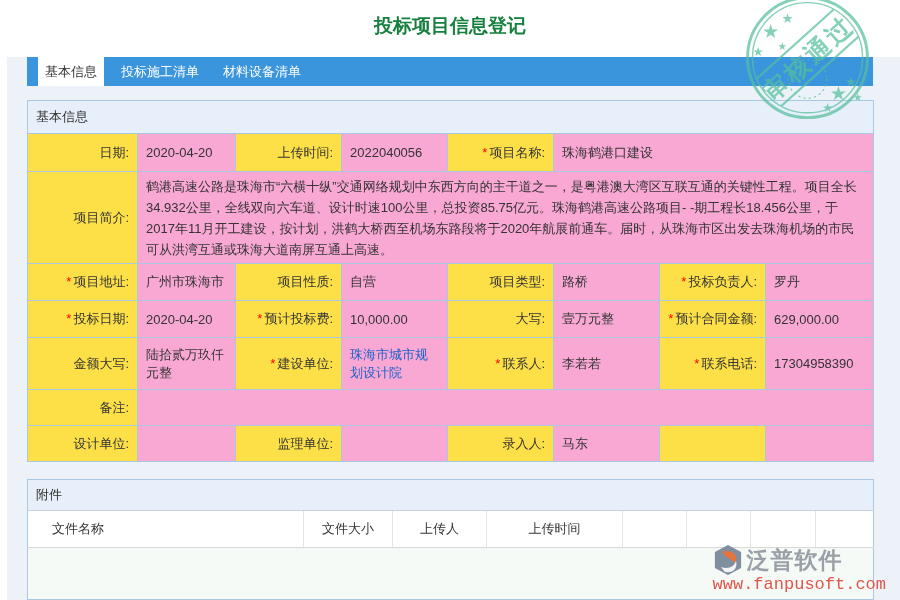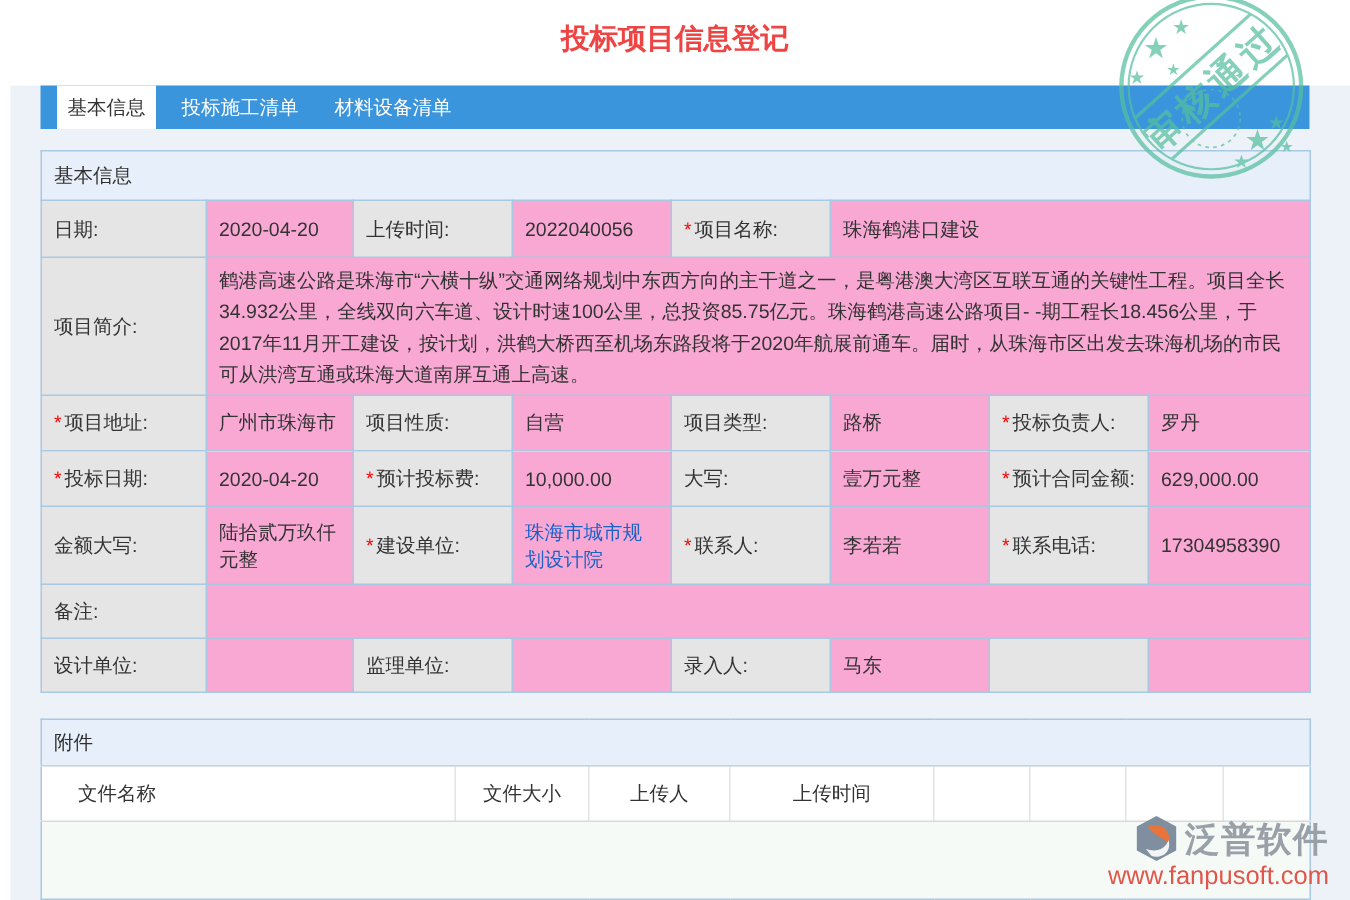--- a/index.html
+++ b/index.html
@@ -10,21 +10,21 @@
     background: #ffffff;
     font-family: "Liberation Sans", "DejaVu Sans", sans-serif;
   }
   .bg {
     position: absolute; left: 7px; top: 57px;
     width: 893px; height: 543px;
     background: #edf2f9;
   }
   .page-title {
     position: absolute; top: 13px; left: 0; width: 900px;
-    text-align: center; font-size: 19px; font-weight: bold; color: #ef4444;
+    text-align: center; font-size: 19px; font-weight: bold; color: #15803d;
   }
   
   .tabbar {
     position: absolute; left: 27px; top: 57px;
     width: 846px; height: 29px;
     background: #3a95dc;
     display: flex; align-items: stretch;
     padding-left: 11px;
   }
   .tab {
@@ -36,21 +36,21 @@
   table.form {
     position: absolute; left: 27px; top: 100px; width: 846px;
     border-collapse: collapse; table-layout: fixed;
     font-size: 13px; color: #333333;
   }
   table.form td { border: 1px solid #a9c8e2; padding: 3px 8px; overflow: hidden; }
   td.sect {
     background: #e7f0fa; text-align: left; padding-left: 14px;
     color: #2f2f2f;
   }
-  td.lbl { background: #e5e5e5; padding-right: 6px; }
+  td.lbl { background: #fde047; text-align: right; padding-right: 6px; }
   td.val { background: #f9a8d4; text-align: left; }
   .req { color: #ff0000; margin-right: 2px; }
   td.summary { line-height: 21px; text-align: left; }
   a.link { color: #1b62c8; cursor: pointer; }
   
   table.attach {
     position: absolute; left: 27px; top: 479px; width: 846px;
     border-collapse: collapse; table-layout: fixed;
     font-size: 13px; color: #333333;
     border: 1px solid #a9c8e2;
@@ -70,21 +70,21 @@
   tr.aempty td { background: #f6faf7; height: 52px; }
   
   .stamp {
     position: absolute; left: 735px; top: -8px;
     width: 145px; height: 145px;
     opacity: 0.72; z-index: 20; pointer-events: none;
   }
   
   .watermark {
     position: absolute; right: 14px; bottom: 6px; z-index: 15;
-    display: flex; flex-direction: column; align-items: flex-end;
+    display: flex; flex-direction: column; align-items: flex-start; font-family: Liberation Mono, monospace;
   }
   .wm-row { display: flex; align-items: center; }
   .wm-brand {
     color: #99a0a8; font-size: 23px; font-weight: bold;
     margin-left: 4px; letter-spacing: 1px;
   }
   .wm-site { color: #e0564a; font-size: 17px; margin-top: -1px; }
 </style>
 </head>
 <body>

